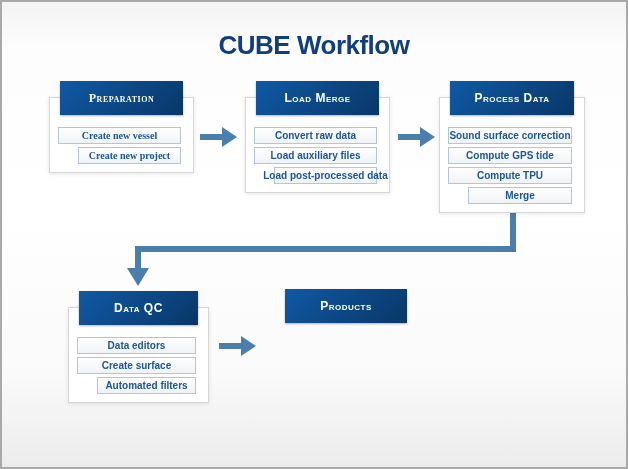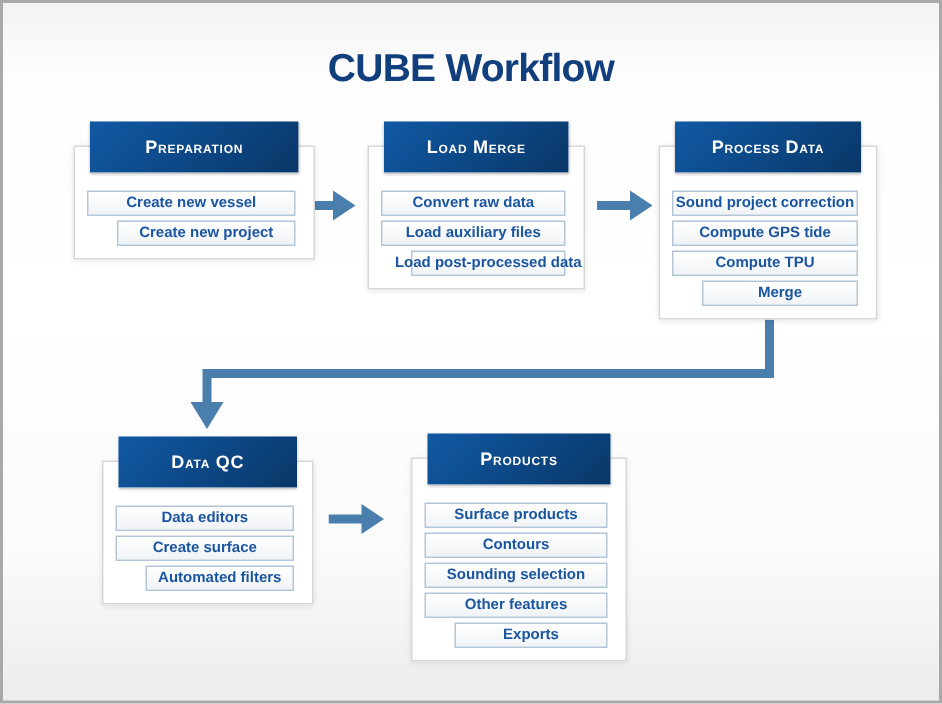--- a/index.html
+++ b/index.html
@@ -54,21 +54,21 @@
     height:17px;
     margin-bottom:3px;
     display:flex;align-items:center;justify-content:center;
     background:linear-gradient(180deg,#ffffff 0%,#f0f3f6 100%);
     border:1px solid var(--item-border);
     font-size:10px;font-weight:bold;
     color:var(--item-text);
     white-space:nowrap;
   }
   .box-item:last-child{margin-bottom:0;margin-left:20px;}
-  .pos1{left:47px;top:79px;width:161px;}
+  .pos1{left:47px;top:79px;width:145px;font-family:Liberation Serif, serif;}
   .pos2{left:243px;top:79px;width:145px;}
   .pos3{left:437px;top:79px;width:146px;}
   .pos4{left:66px;top:289px;width:141px;}
   .pos5{left:272px;top:287px;width:144px;}
   .arrow-right{position:absolute;width:38px;height:24px;}
   .arrow-right rect,.arrow-right polygon{fill:var(--arrow);}
   .a1{left:198px;top:123px;}
   .a2{left:396px;top:123px;}
   .a3{left:217px;top:332px;}
   .elbow{position:absolute;left:0;top:0;pointer-events:none;}
@@ -110,21 +110,21 @@
   </section>
 
   <svg class="arrow-right a2" viewBox="0 0 38 24">
     <rect x="0" y="9" width="23" height="6"></rect>
     <polygon points="22,2 37,12 22,22"></polygon>
   </svg>
 
   <section class="wf-box pos3">
     <div class="box-header">Process Data</div>
     <div class="box-card">
-      <div class="box-item">Sound project correction</div>
+      <div class="box-item">Sound surface correction</div>
       <div class="box-item">Compute GPS tide</div>
       <div class="box-item">Compute TPU</div>
       <div class="box-item">Merge</div>
     </div>
   </section>
 
   <section class="wf-box pos4">
     <div class="box-header">Data QC</div>
     <div class="box-card">
       <div class="box-item">Data editors</div>
@@ -133,22 +133,15 @@
     </div>
   </section>
 
   <svg class="arrow-right a3" viewBox="0 0 38 24">
     <rect x="0" y="9" width="23" height="6"></rect>
     <polygon points="22,2 37,12 22,22"></polygon>
   </svg>
 
   <section class="wf-box pos5">
     <div class="box-header">Products</div>
-    <div class="box-card">
-      <div class="box-item">Surface products</div>
-      <div class="box-item">Contours</div>
-      <div class="box-item">Sounding selection</div>
-      <div class="box-item">Other features</div>
-      <div class="box-item">Exports</div>
-    </div>
   </section>
 
 </div>
 
 </body></html>

